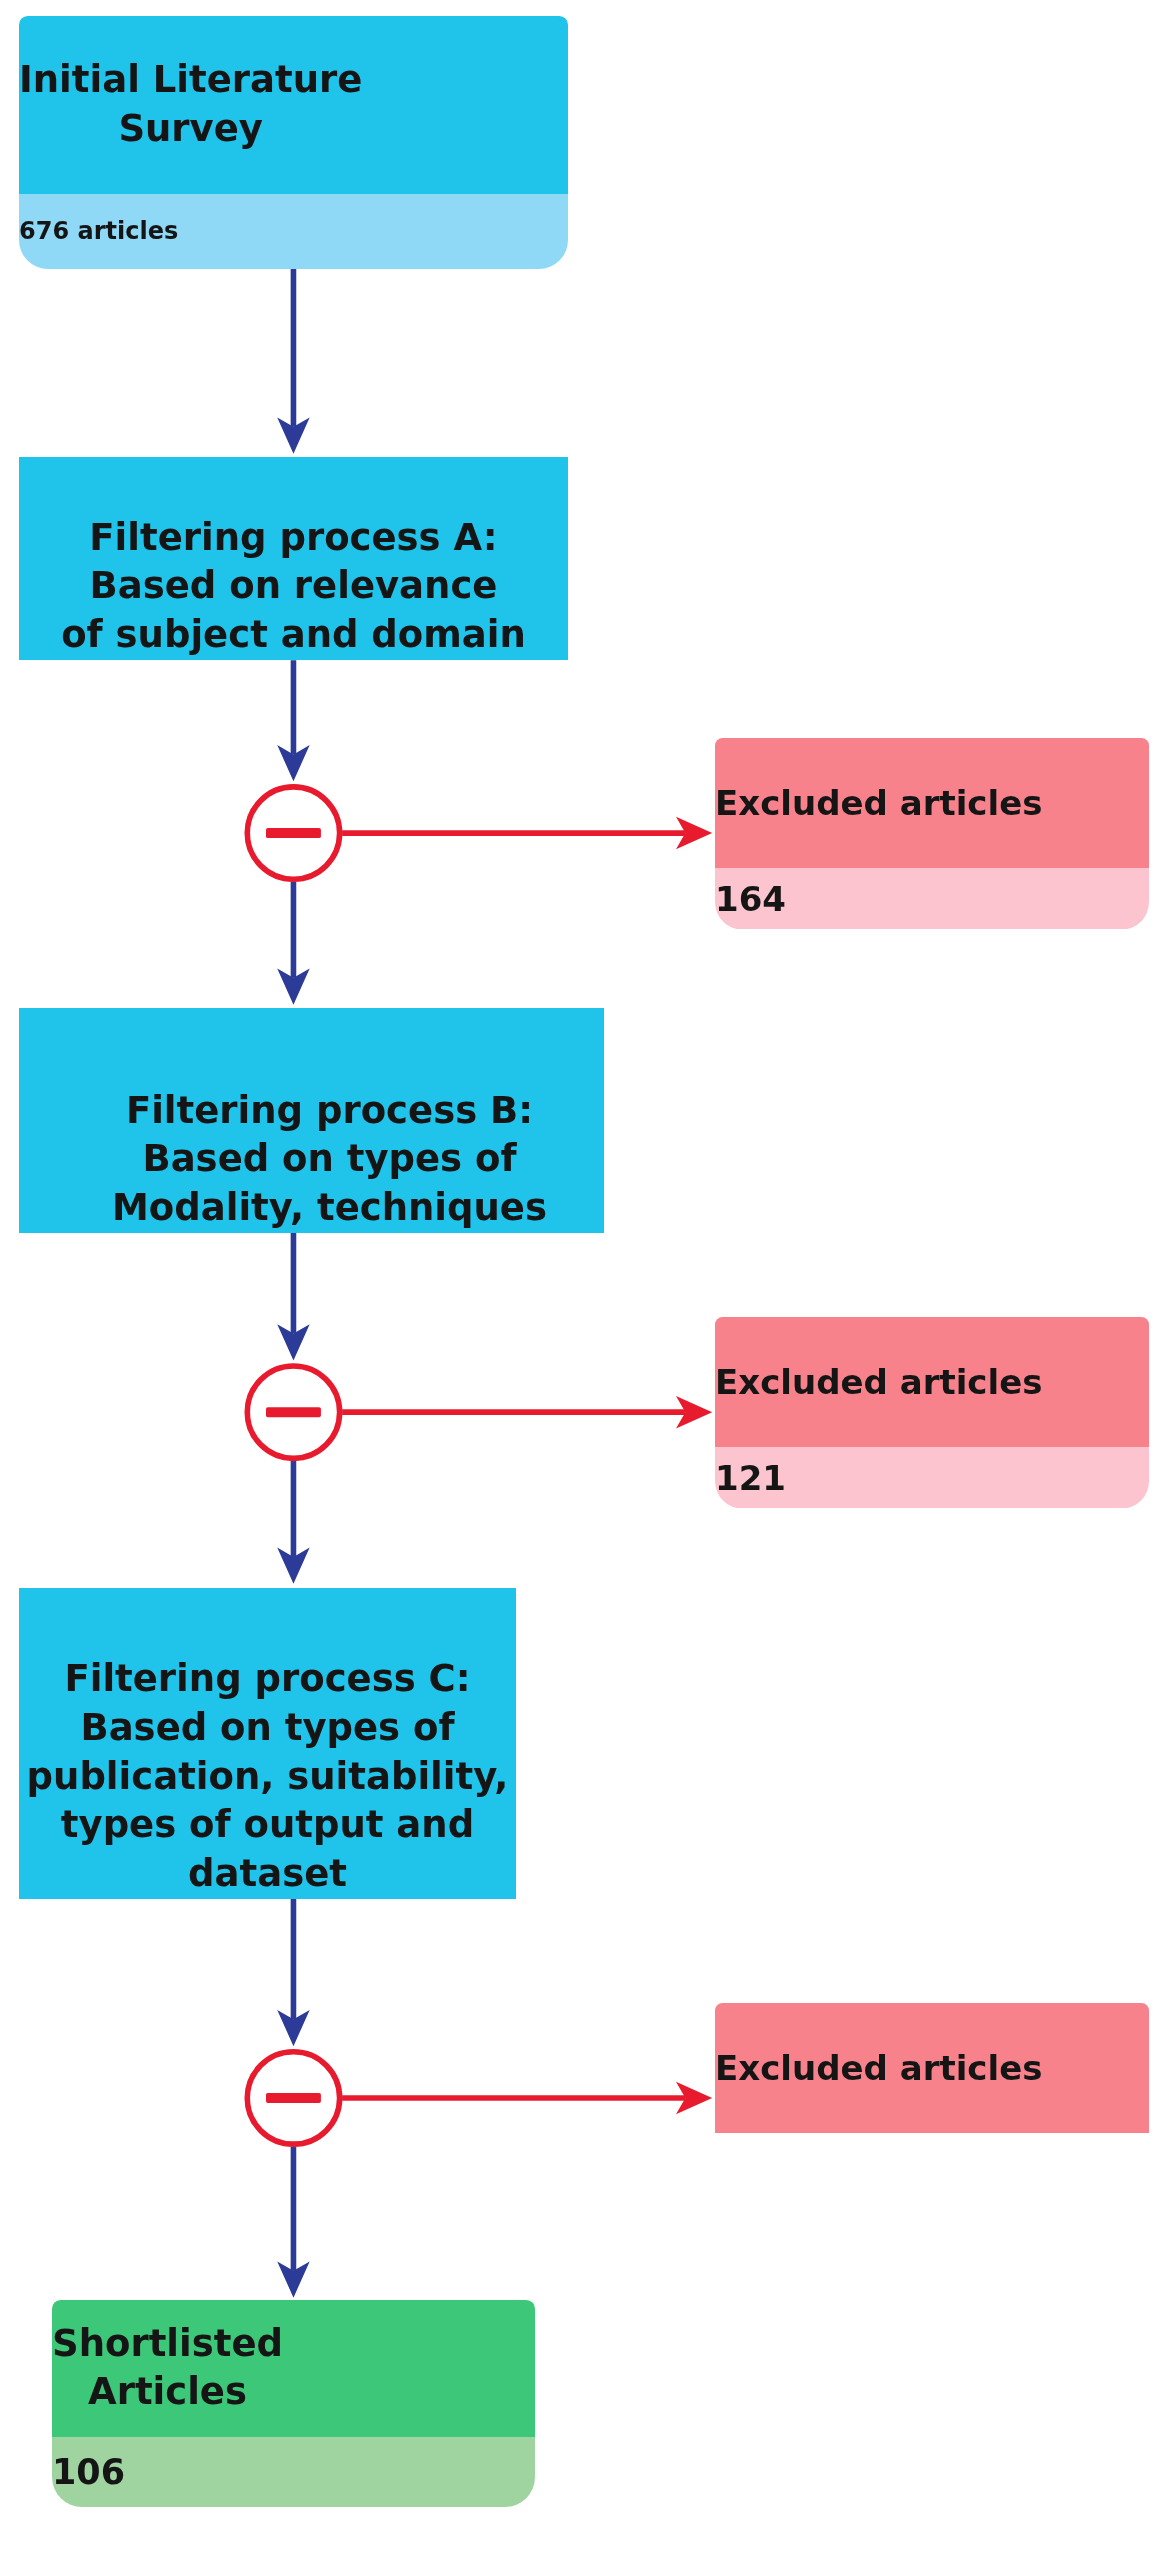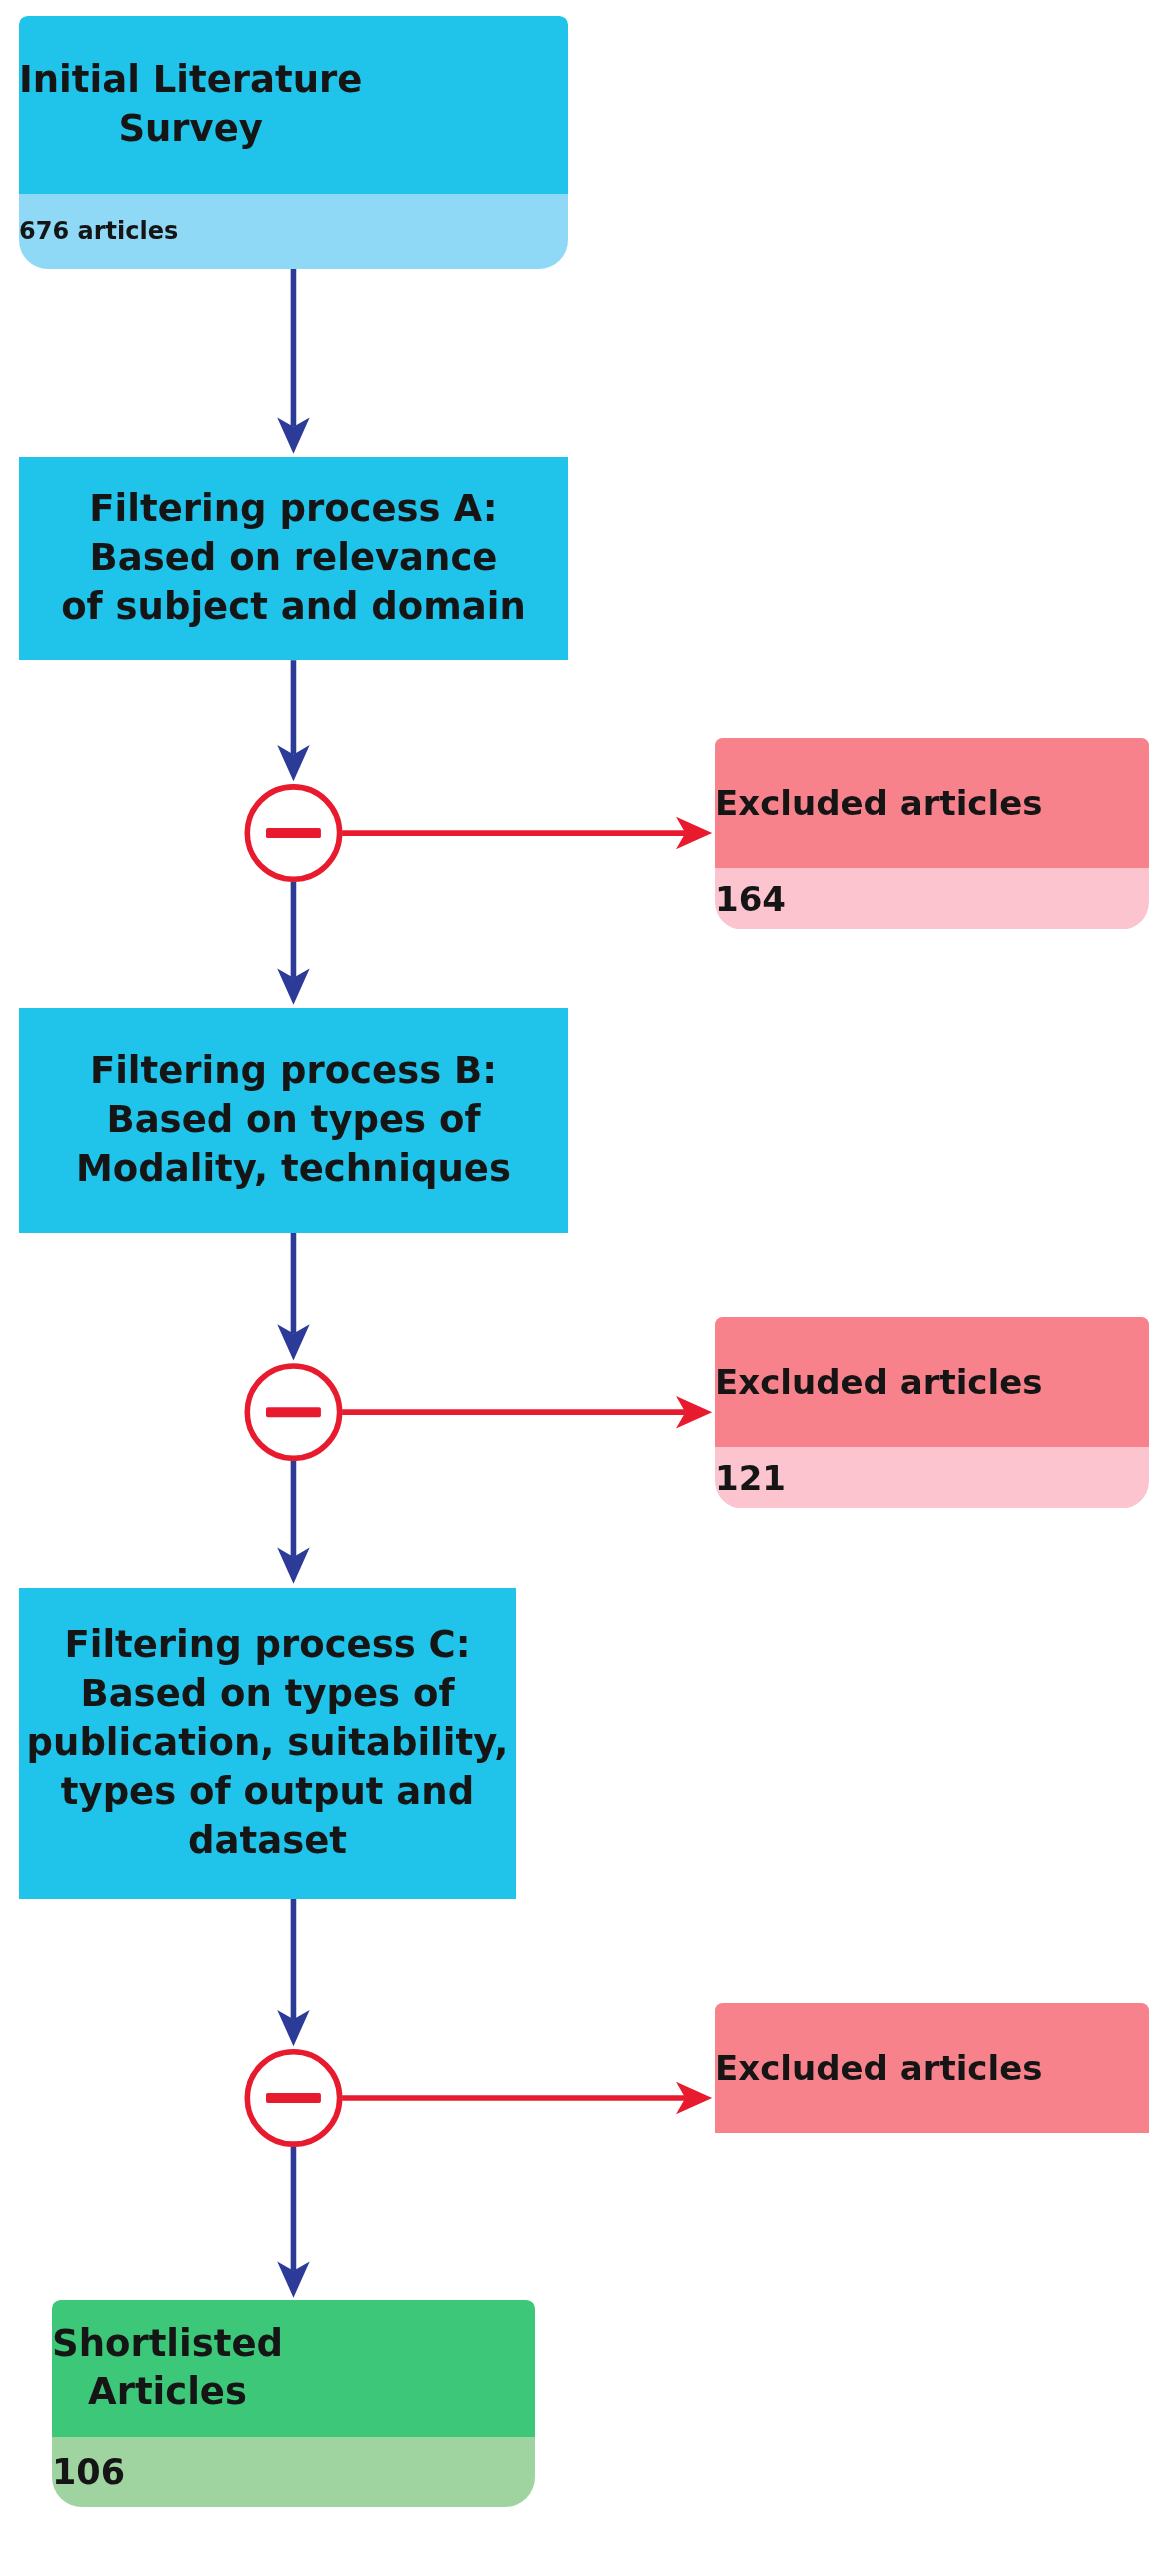--- a/index.html
+++ b/index.html
@@ -15,21 +15,21 @@
   }
   .connectors{position:absolute; left:0; top:0;}
   .nline{stroke:var(--navy); stroke-width:9;}
   .nfill{fill:var(--navy);}
   .rline{stroke:var(--red); stroke-width:9;}
   .rfill{fill:var(--red);}
   .rcircle{fill:#ffffff; stroke:var(--red); stroke-width:9;}
   .node{position:absolute; overflow:hidden; display:flex; flex-direction:column; text-align:center;}
   .node .title,.node .band{display:flex; align-items:center; justify-content:flex-start;}
   .node .title span,.node .band span{white-space:pre-line; display:block;}
-  .plain{align-items:center; justify-content:center; background:var(--cyan);}
+  .plain{align-items:center; justify-content:flex-end; background:var(--cyan);}
   .plain span{white-space:pre-line; font-size:37px; line-height:1.32;}
   .tone-cyan .title{background:var(--cyan);} .tone-cyan .band{background:var(--cyan-light);}
   .tone-salmon .title{background:var(--salmon);} .tone-salmon .band{background:var(--salmon-light);}
   .tone-green .title{background:var(--green);} .tone-green .band{background:var(--green-light);}
   .node-initial .title span{font-size:37px; line-height:1.32;}
   .node-initial .band span{font-size:24px;}
   .excluded .title span{font-size:34px;}
   .excluded .band span{font-size:34px;}
   .node-shortlisted .title span{font-size:37px; line-height:1.32;}
   .node-shortlisted .band span{font-size:35px;}
@@ -116,21 +116,21 @@
 
   <div class="node tone-salmon excluded" style="left:715px; top:738px; width:434px; height:192px; border-radius:7.5px 7.5px 28px 28px;">
     <div class="title" style="height:130px;">
       <span>Excluded articles</span>
     </div>
     <div class="band" style="height:61px;">
       <span>164</span>
     </div>
   </div>
 
-  <div class="node plain" style="left:19px; top:1008px; width:549px; height:225px;">
+  <div class="node plain" style="left:19px; top:1008px; width:549px; height:225px;padding-left:36px;">
     <span>Filtering process B:
 Based on types of
 Modality, techniques</span>
   </div>
 
   <div class="node tone-salmon excluded" style="left:715px; top:1317px; width:434px; height:192px; border-radius:7.5px 7.5px 28px 28px;">
     <div class="title" style="height:130px;">
       <span>Excluded articles</span>
     </div>
     <div class="band" style="height:61px;">

